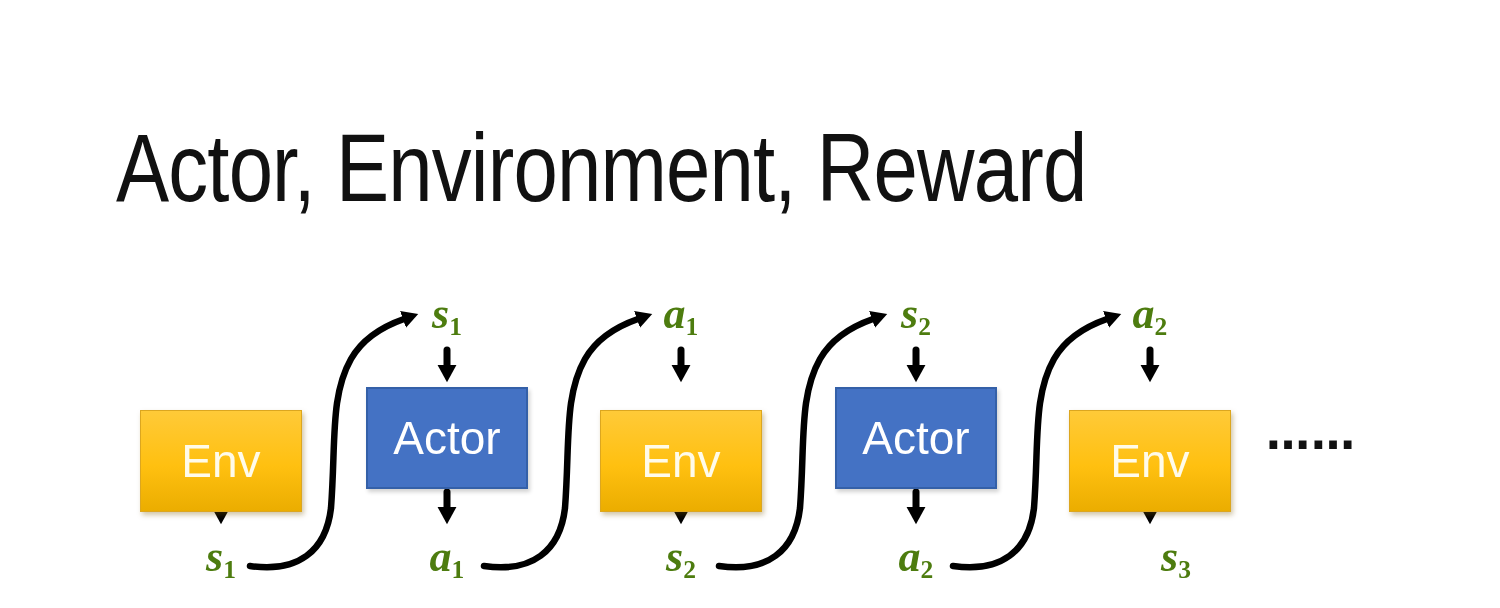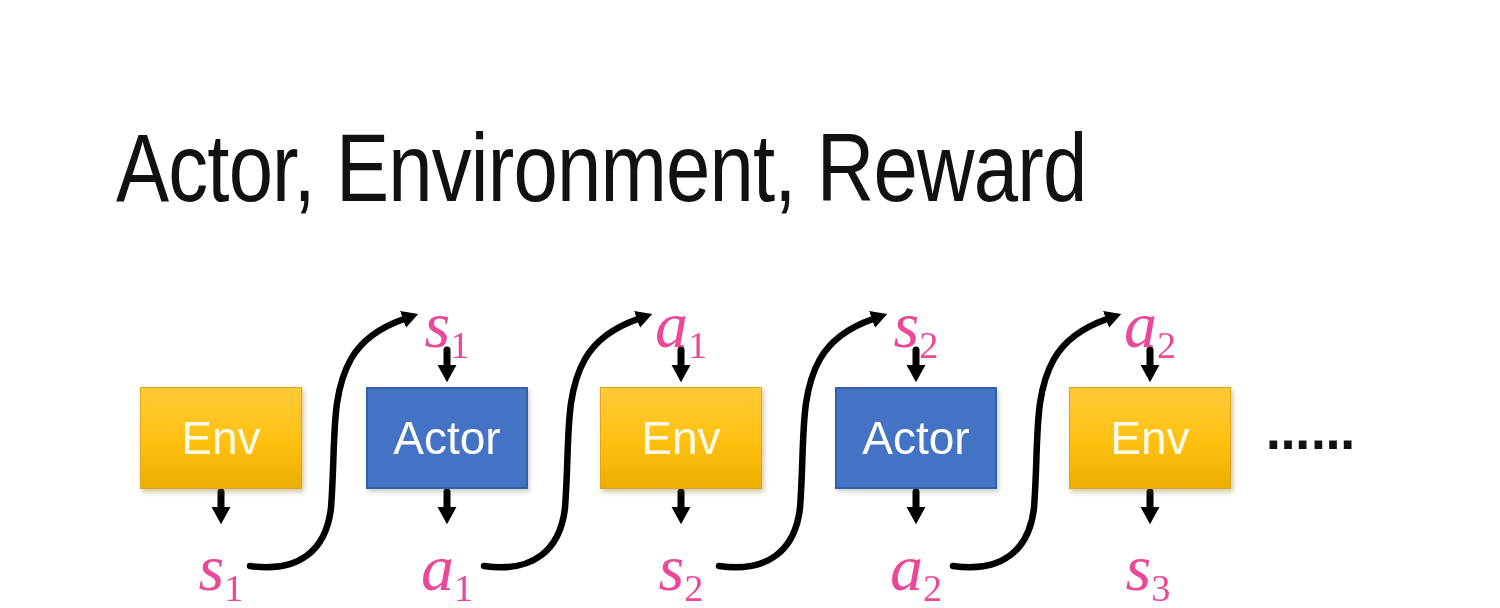--- a/index.html
+++ b/index.html
@@ -20,31 +20,32 @@
   .box{
     position:absolute;top:387px;width:162px;height:102px;
     display:flex;align-items:center;justify-content:center;
     font-size:46px;box-sizing:border-box;
   }
   .box.env{
     background:linear-gradient(180deg,var(--env-top,#FFCA38) 0%,#FFC010 55%,var(--env-bottom,#EBAD00) 100%);
     border:1px solid var(--env-border,#DCA61F);
     box-shadow:2px 3px 5px rgba(120,90,0,0.35);
     color:var(--env-text,#FFFBEA);
+    margin-top:23px;
   }
   .box.actor{
     background:var(--actor,#4472C4);
     border:2px solid var(--actor-border,#3460A8);
     box-shadow:2px 3px 4px rgba(0,0,0,0.18);
     color:var(--actor-text,#FFFFFF);
   }
   .mlabel{
     position:absolute;transform:translateX(-50%);
     font-family:"Liberation Serif","DejaVu Serif",serif;
-    font-size:66px;line-height:1;color:#ec4899;white-space:nowrap;
+    font-size:44px;line-height:1;color:#4d7c0f;white-space:nowrap;font-weight:bold;
   }
   .mlabel .base{font-style:italic;}
   .mlabel sub{font-size:0.58em;vertical-align:-0.28em;line-height:0;font-style:normal;}
   .mlabel.top{top:292px;}
   .mlabel.bottom{top:535px;}
   .dots{
     position:absolute;left:1266px;top:412px;
     font-family:"DejaVu Sans",sans-serif;font-weight:bold;font-size:44px;line-height:1;
     letter-spacing:1px;color:#111;white-space:nowrap;
   }
@@ -88,17 +89,17 @@
 
   <div class="mlabel top" style="left:447px"><span class="base">s</span><sub>1</sub></div>
   <div class="mlabel top" style="left:681px"><span class="base">a</span><sub>1</sub></div>
   <div class="mlabel top" style="left:916px"><span class="base">s</span><sub>2</sub></div>
   <div class="mlabel top" style="left:1150px"><span class="base">a</span><sub>2</sub></div>
 
   <div class="mlabel bottom" style="left:221px"><span class="base">s</span><sub>1</sub></div>
   <div class="mlabel bottom" style="left:447px"><span class="base">a</span><sub>1</sub></div>
   <div class="mlabel bottom" style="left:681px"><span class="base">s</span><sub>2</sub></div>
   <div class="mlabel bottom" style="left:916px"><span class="base">a</span><sub>2</sub></div>
-  <div class="mlabel bottom" style="left:1148px"><span class="base">s</span><sub>3</sub></div>
+  <div class="mlabel bottom" style="left:1176px"><span class="base">s</span><sub>3</sub></div>
 
   <div class="dots">……</div>
 
 </div>
 
 </body></html>

